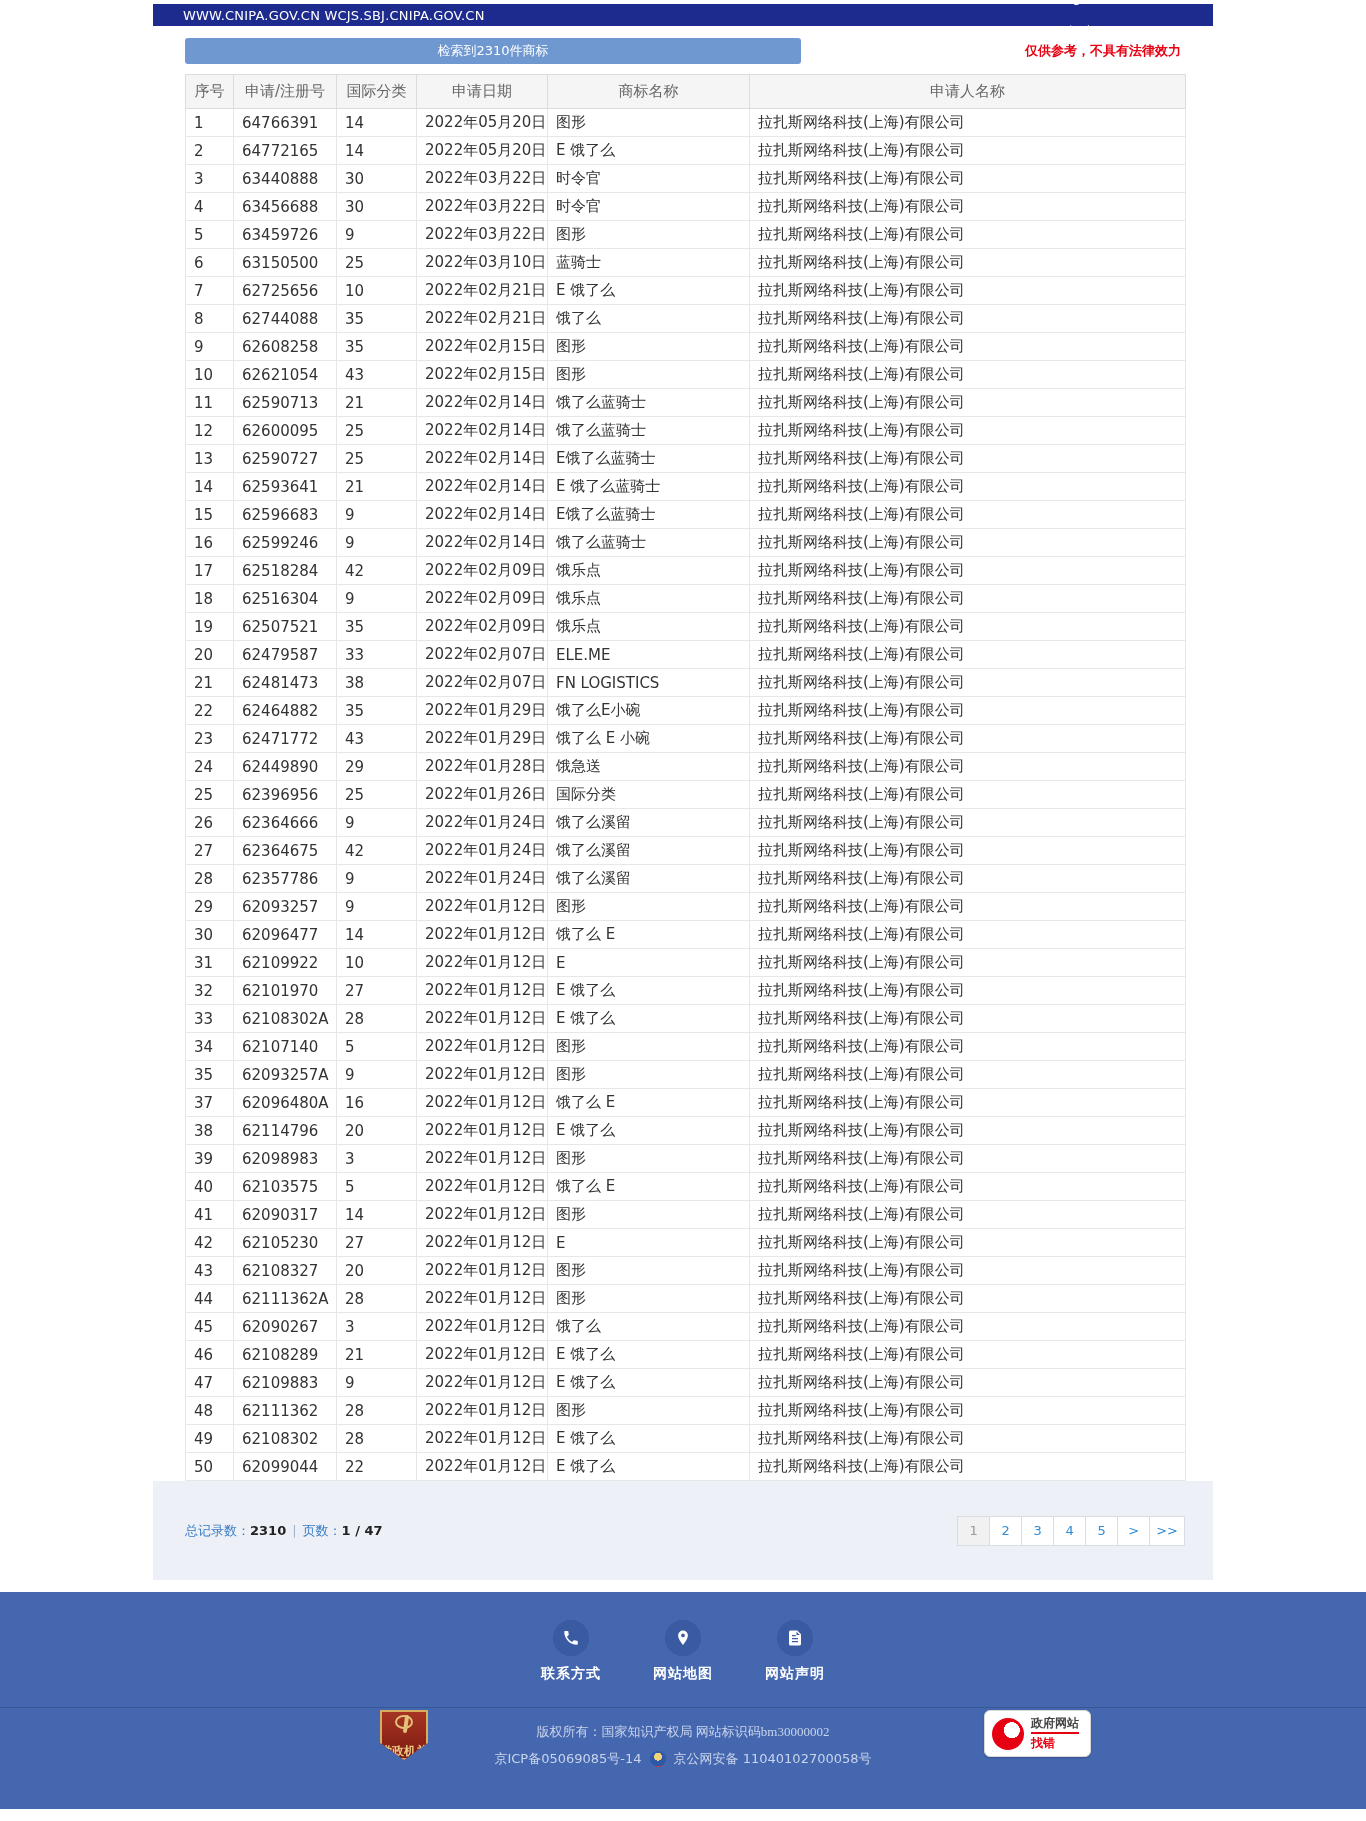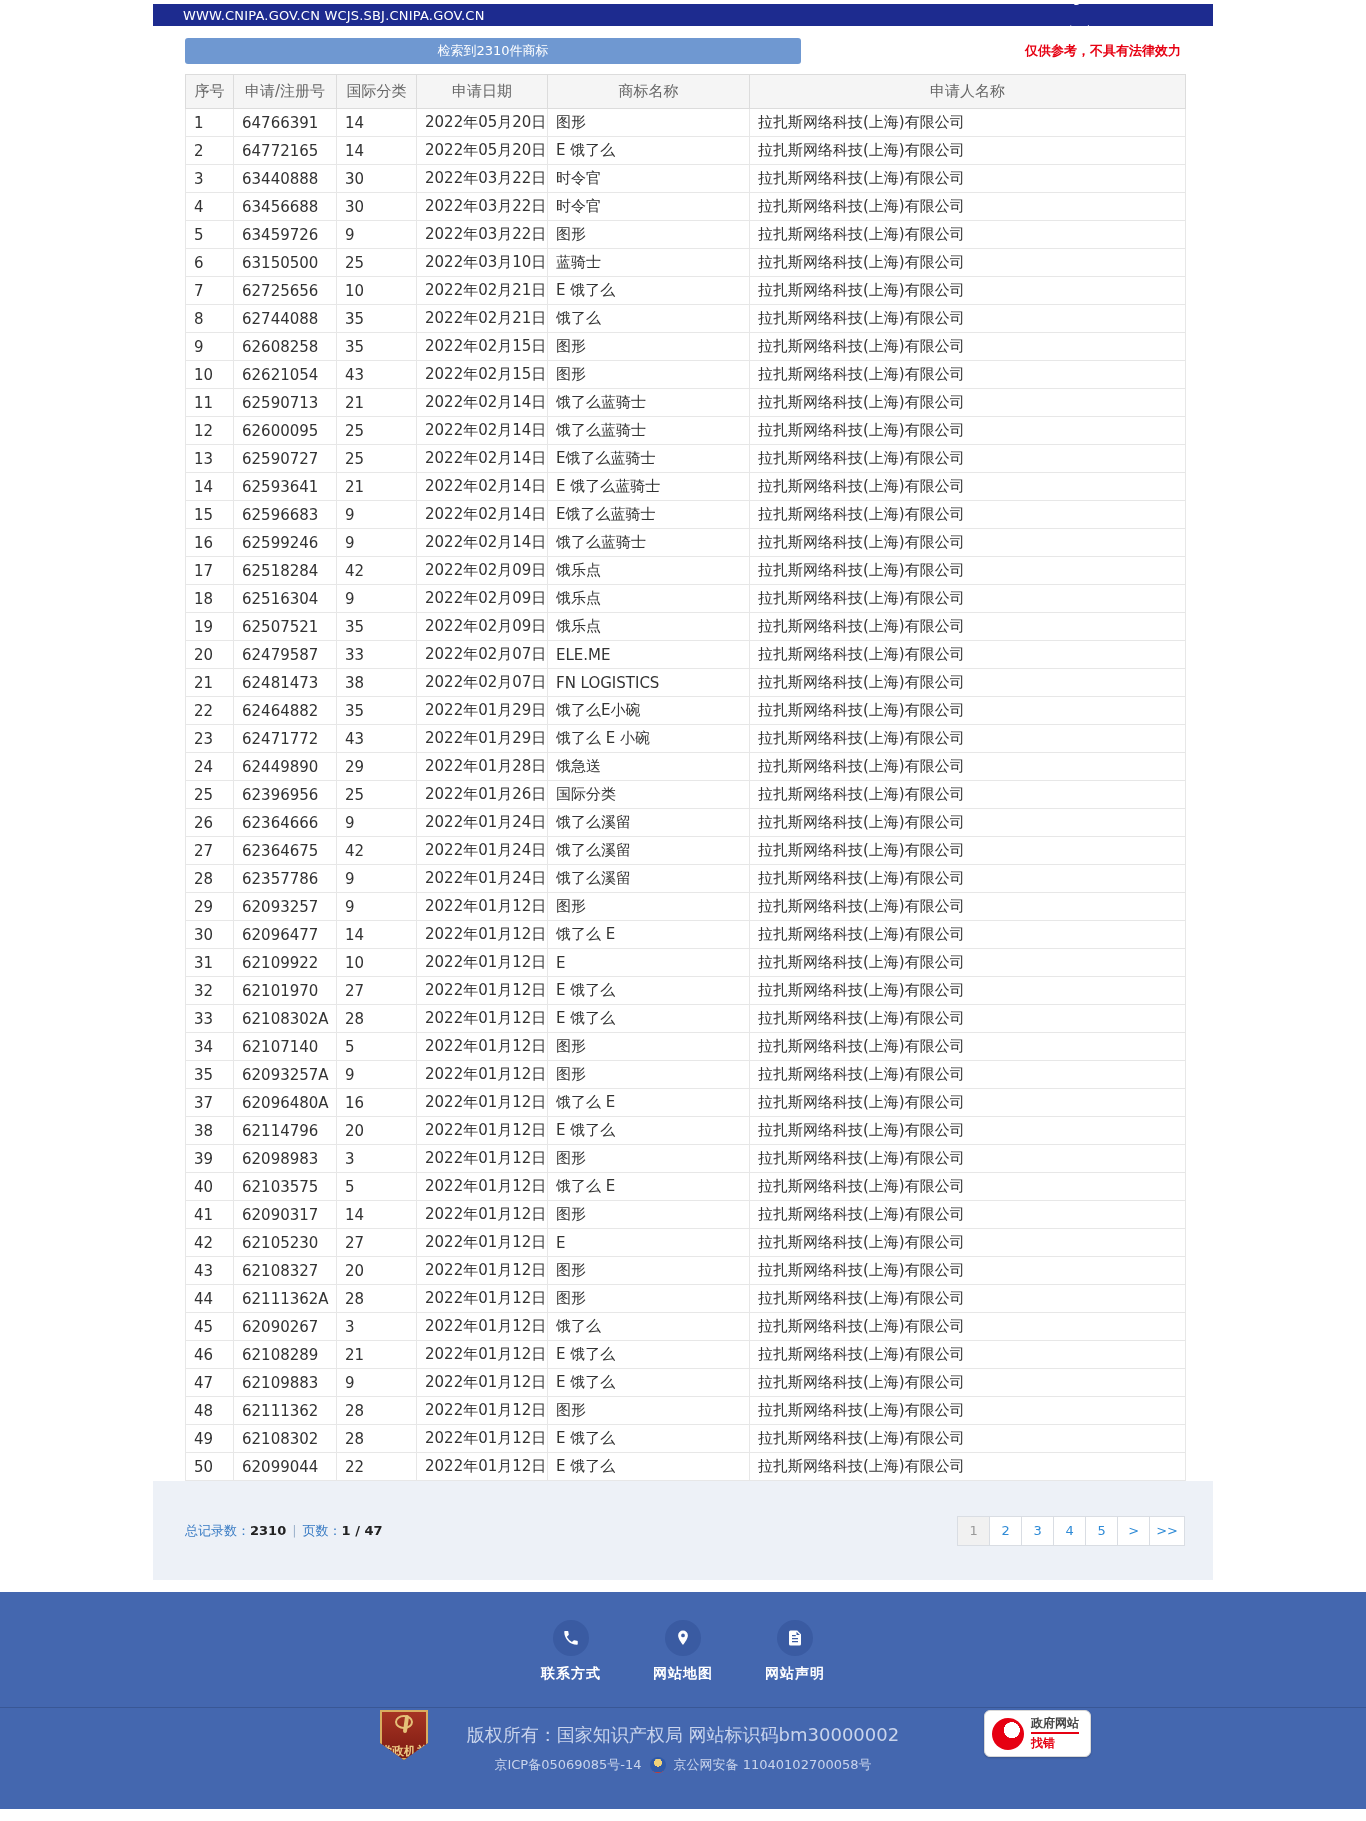--- a/index.html
+++ b/index.html
@@ -67,21 +67,21 @@
   .footer { width:1366px; height:217px; background:#4467af; position:relative; }
   .flinks { display:flex; justify-content:center; gap:50px; padding-top:28px; }
   .flink { width:62px; display:flex; flex-direction:column; align-items:center; cursor:pointer; }
   .fcircle {
     width:36px; height:36px; border-radius:50%; background:#3a5ba2;
     display:flex; align-items:center; justify-content:center;
   }
   .fcircle svg { width:18px; height:18px; }
   .flabel { margin-top:9px; color:#fff; font-size:14px; font-weight:bold; letter-spacing:1px; white-space:nowrap; }
   .fdivider { margin-top:24px; border-top:1px solid rgba(0,0,0,0.15); }
-  .fcopy { text-align:center; color:#c9d4ec; font-size:18px; margin-top:15px; }
+  .fcopy { text-align:center; color:#c9d4ec; font-size:13px; margin-top:15px;font-family:Liberation Serif, serif; }
   .ficp { margin-top:9px; display:flex; justify-content:center; align-items:center; gap:8px; color:#c9d4ec; font-size:13px; }
   .psb-icon {
     width:16px; height:16px; border-radius:50%;
     background:radial-gradient(circle at 50% 35%, #f0d27a 0 30%, #2f59a8 31% 74%, #c93a2e 75% 100%);
     flex:0 0 auto;
   }
 
   
   .badge-shield {
     position:absolute; left:380px; top:118px; width:48px; height:50px;

